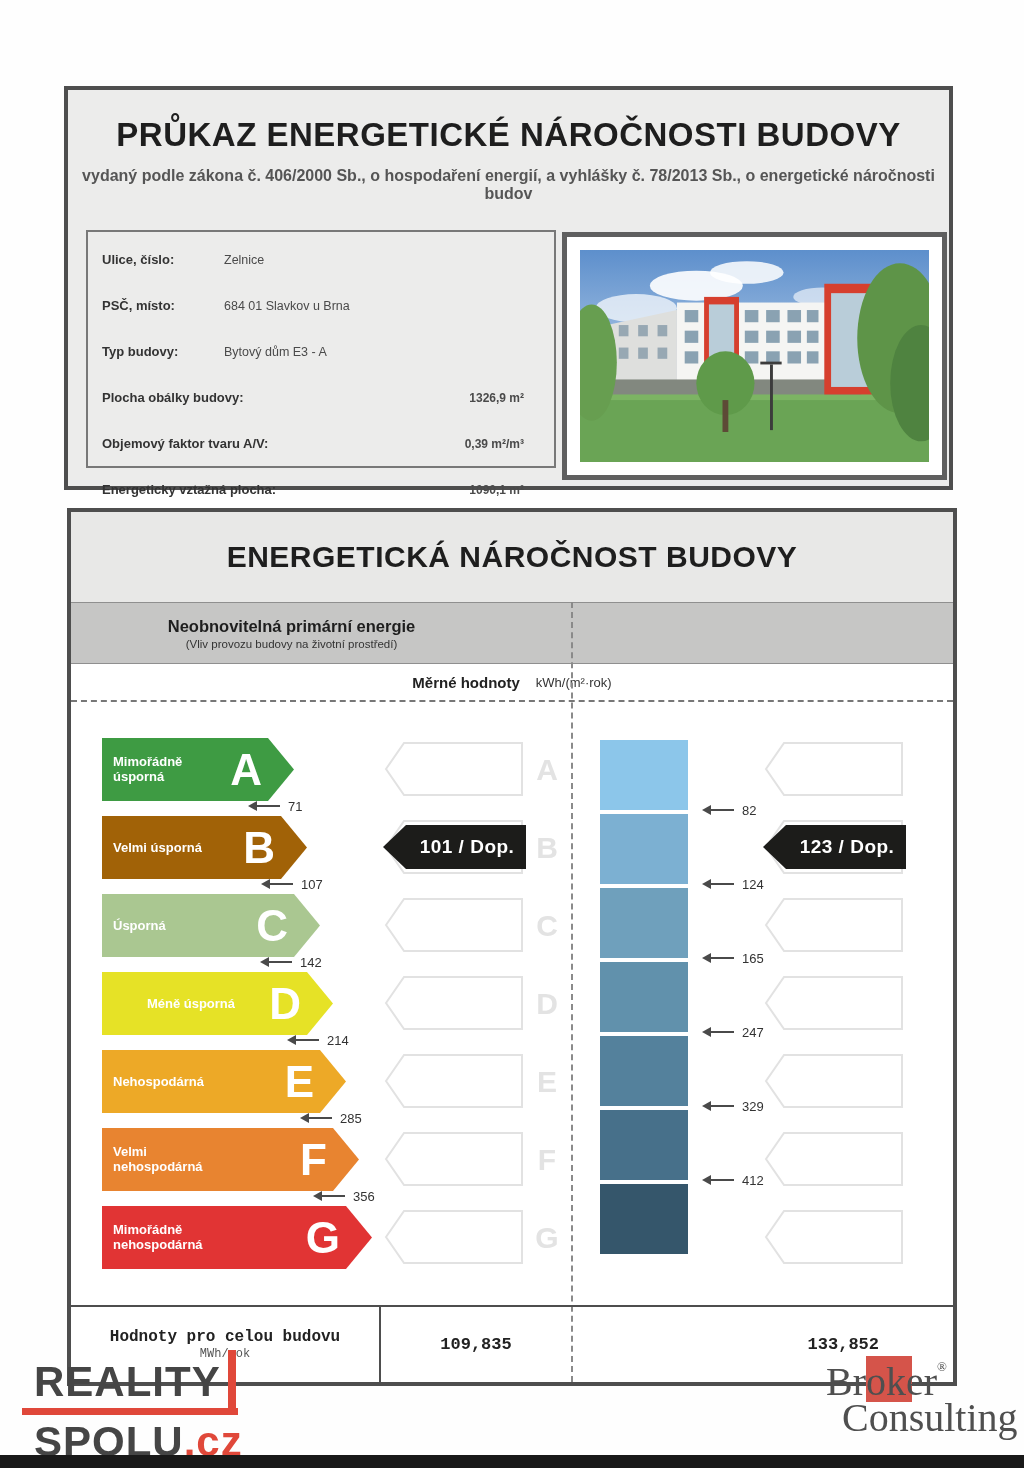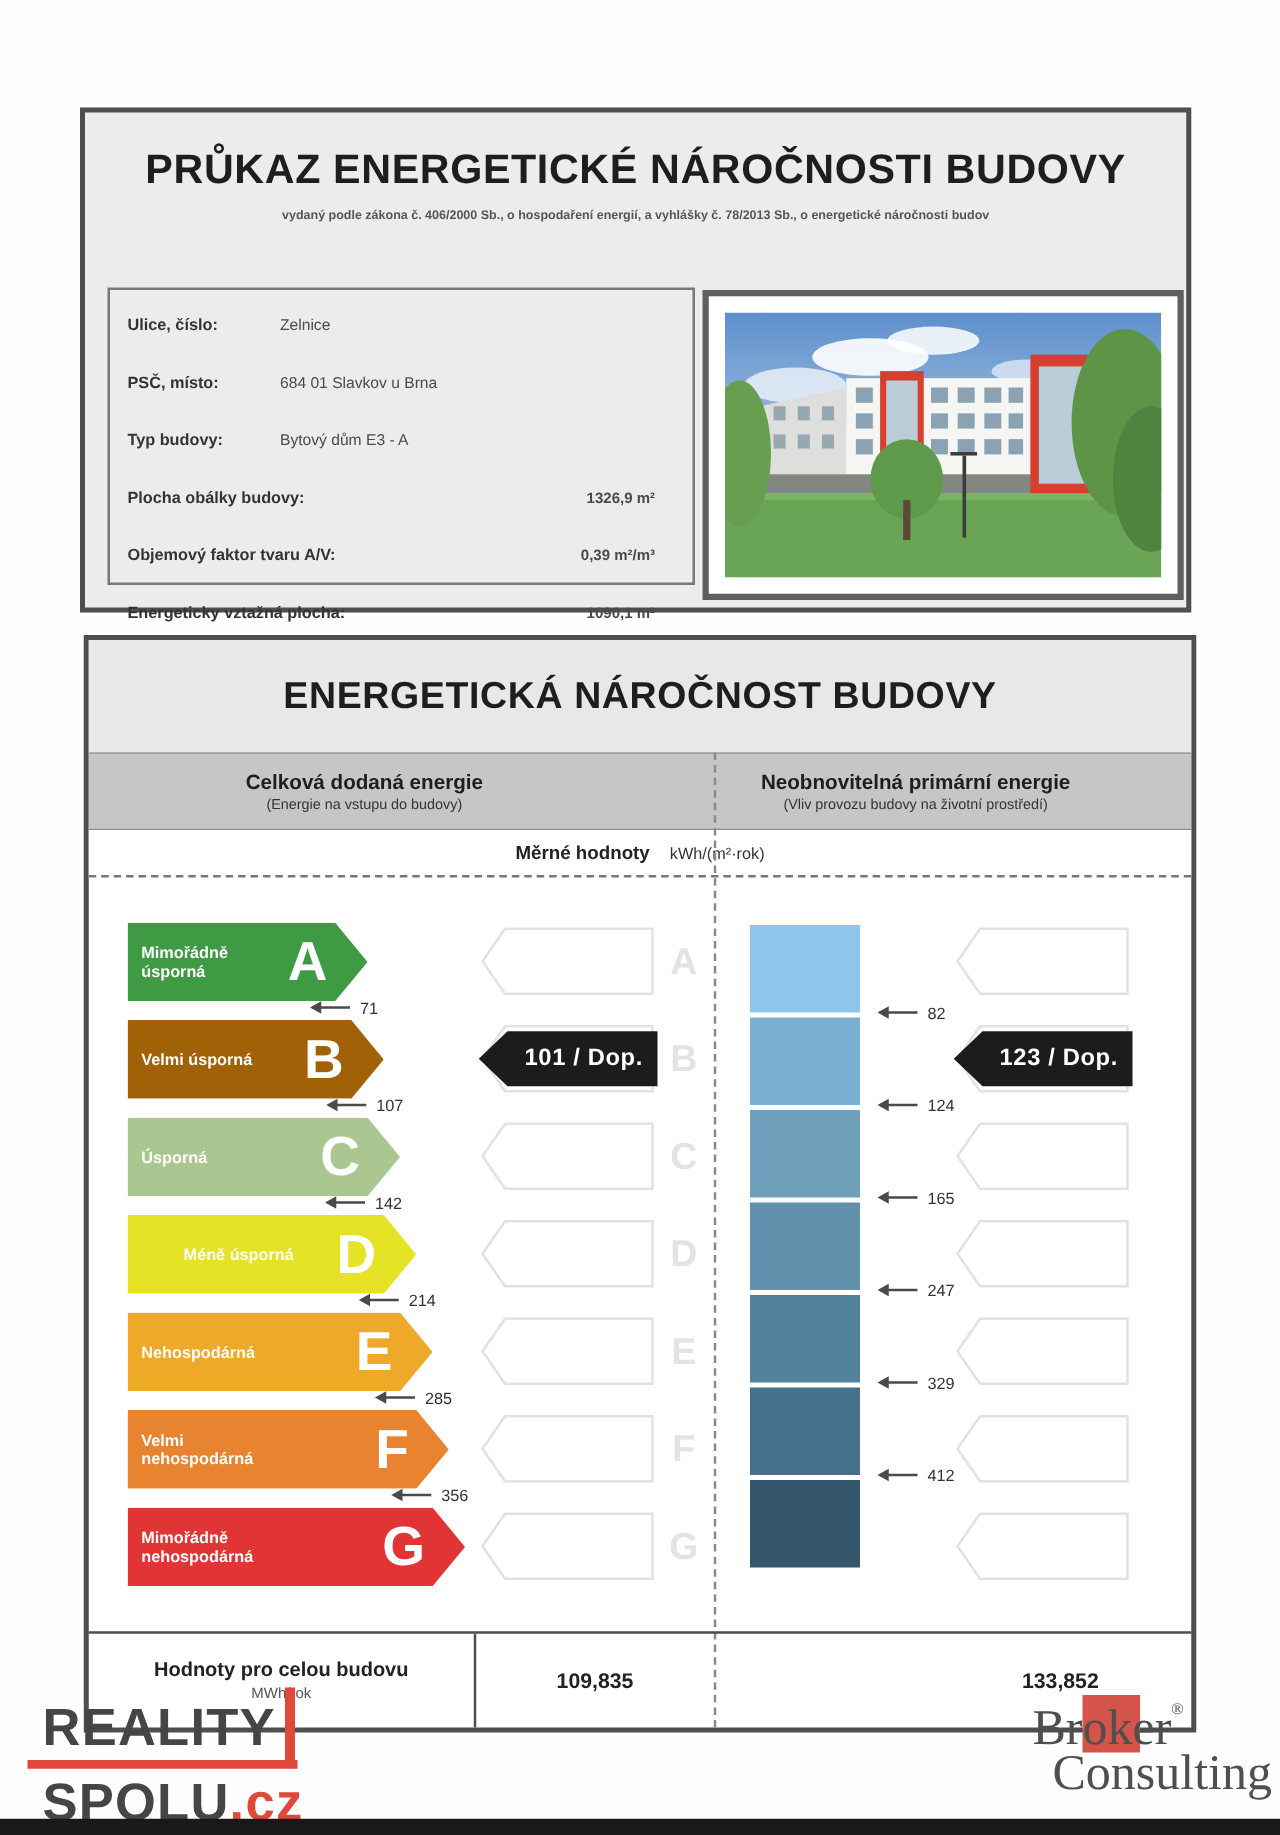--- a/index.html
+++ b/index.html
@@ -5,21 +5,21 @@
   * { margin:0; padding:0; box-sizing:border-box; }
   html,body { background:#fff; }
   body { font-family:"Liberation Sans", sans-serif; color:#222; }
   .page { position:relative; width:1024px; height:1468px; background:#fefefe; overflow:hidden; }
 
   
   .box1 { position:absolute; left:64px; top:86px; width:889px; height:404px;
           border:4px solid #4e4e4e; background:#ececeb; }
   .cert-title { margin-top:26px; text-align:center; font-size:33px; font-weight:bold;
                 color:#1e1e1e; letter-spacing:0.5px; }
-  .cert-subtitle { margin-top:13px; text-align:center; font-size:10px; font-weight:600; color:#555; }
+  .cert-subtitle { margin-top:13px; text-align:center; font-size:16px; font-weight:600; color:#555; }
 
   .fields-box { position:absolute; left:18px; top:140px; width:470px; height:238px;
                 border:2px solid #787878; padding:20px 14px 18px 14px;
                 display:flex; flex-direction:column; justify-content:space-between;gap:31px; }
   .frow { display:flex; align-items:baseline; font-size:13px; }
   .flabel { font-weight:bold; color:#333; }
   .frow.inline .flabel { width:122px; flex:0 0 auto; }
   .frow.inline .fvalue { color:#4a4a4a; font-size:12.5px; }
   .frow.spread .fvalue { margin-left:auto; padding-right:16px; color:#4a4a4a; font-size:12px; font-weight:600; }
 
@@ -64,21 +64,21 @@
 
   .tick { position:absolute; height:14px; display:flex; align-items:center; }
   .tick .shaft { width:30px; height:2px; background:#4a4a4a; position:relative; margin-right:8px; }
   .tick .shaft::before { content:""; position:absolute; left:-2px; top:-4px; width:0; height:0;
                          border-right:9px solid #4a4a4a; border-top:5px solid transparent;
                          border-bottom:5px solid transparent; }
   .tick .num { font-size:13px; color:#333; }
 
   .blue-seg { position:absolute; left:529px; width:88px; height:70px; }
 
-  .totals { position:absolute; left:0; top:793px; width:882px; height:77px; border-top:2px solid #4e4e4e; }
+  .totals { position:absolute; left:0; top:793px; width:882px; height:77px; border-top:2px solid #4e4e4e;font-family:Liberation Mono, monospace; }
   .totals-label { position:absolute; left:0; top:0; bottom:0; width:310px; border-right:2px solid #4e4e4e;
                   display:flex; flex-direction:column; align-items:center; justify-content:center; }
   .totals-label .h { font-size:16px; font-weight:bold; color:#222; }
   .totals-label .u { font-size:12px; color:#555; margin-top:1px; }
   .totals-left { position:absolute; left:310px; width:190px; top:0; bottom:0; display:flex;
                  align-items:center; justify-content:center; font-size:17px; font-weight:bold; color:#222; }
   .totals-right { position:absolute; right:74px; top:0; bottom:0; display:flex; align-items:center;
                   font-size:17px; font-weight:bold; color:#222; }
 
   
@@ -188,24 +188,20 @@
         <ellipse cx="352" cy="142" rx="32" ry="62" fill="#4f8340"></ellipse>
       </svg>
     </div>
   </div>
 
   <div class="box2">
     <div class="b2-title">ENERGETICKÁ NÁROČNOST BUDOVY</div>
 
     <div class="col-headers">
       <div class="col-h">
-        <span class="h">Celková dodaná energie</span>
-        <span class="sub">(Energie na vstupu do budovy)</span>
-      </div>
-      <div class="col-h">
         <span class="h">Neobnovitelná primární energie</span>
         <span class="sub">(Vliv provozu budovy na životní prostředí)</span>
       </div>
     </div>
 
     <div class="units-band">
       <span class="h">Měrné hodnoty</span>
       <span class="u">kWh/(m²·rok)</span>
     </div>
 

